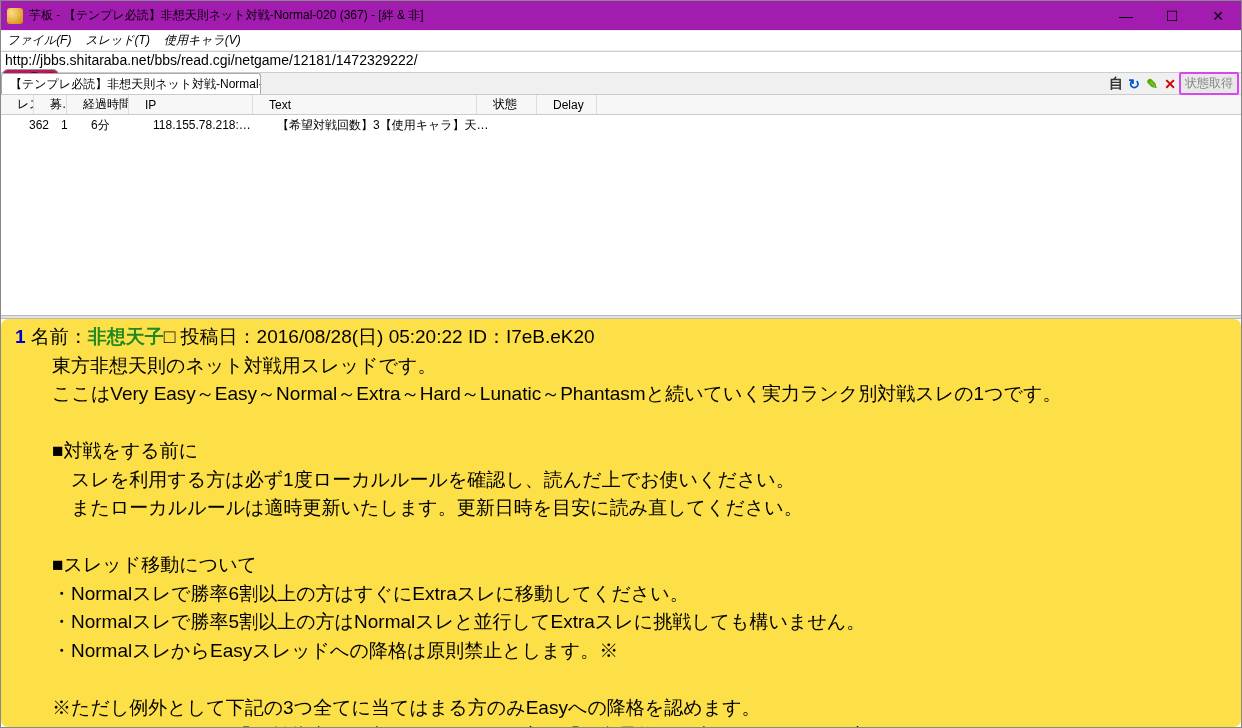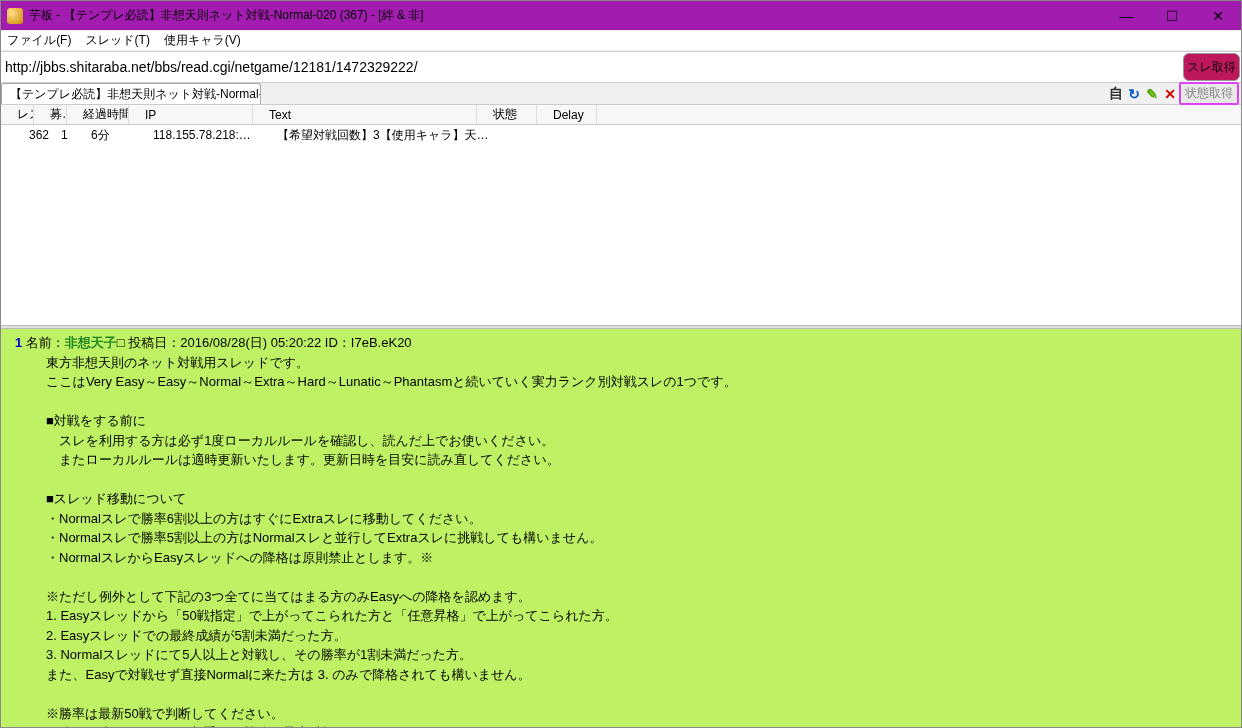--- a/index.html
+++ b/index.html
@@ -3,37 +3,37 @@
 <meta charset="utf-8">
 <style>
 * { box-sizing: border-box; margin: 0; padding: 0; }
 body { font-family: "Meiryo", "MS PGothic", sans-serif; font-size: 12px; background: #fff; color: #000; width: 1242px; height: 728px; overflow: hidden; display: flex; flex-direction: column; border: 1px solid #888; }
 .titlebar { height: 30px; display: flex; align-items: center; padding: 0 0 0 6px; background: #a21caf; border-bottom: 1px solid #eee; }
 .titlebar .icon { width: 16px; height: 16px; margin-right: 6px; background: radial-gradient(circle at 30% 30%, #ffdd88, #cc8800); border-radius: 3px; }
 .titlebar .title { flex: 1; font-size: 12px; color: #000; }
 .winbtns { display: flex; height: 100%; }
 .winbtn { width: 46px; display: flex; align-items: center; justify-content: center; font-size: 14px; color: #000; }
 .menubar { height: 20px; display: flex; align-items: center; padding: 0 6px; gap: 14px; font-size: 12px; color: #000; border-bottom: 1px solid #eee; }
-.menubar span { cursor: default; }
-.urlbar { height: 32px; display: flex; align-items: stretch; border-top: 1px solid #ccc; border-bottom: 1px solid #ccc; background: #fff; }
+.menubar span { cursor: default; font-style: italic; }
+.urlbar { height: 22px; display: flex; align-items: stretch; border-top: 1px solid #ccc; border-bottom: 1px solid #ccc; background: #fff; flex-direction: column; }
 .urlinput { flex: 1; border: none; padding: 0 4px; font-size: 14px; font-family: Arial, sans-serif; color: #000; background: #fff; }
 .urlbtn { width: 57px; border: 1px solid #999; border-radius: 6px; background: #be185d; font-size: 12px; margin: 1px; cursor: pointer; }
 .tabrow { height: 22px; display: flex; align-items: stretch; background: #f0f0f0; border-bottom: 1px solid #ccc; }
 .tab { background: #fff; border: 1px solid #aaa; border-bottom: none; border-radius: 3px 3px 0 0; padding: 2px 8px; font-size: 12px; display: flex; align-items: center; max-width: 260px; white-space: nowrap; overflow: hidden; }
 .tabrow .spacer { flex: 1; }
 .tabicons { display: flex; align-items: center; gap: 0; padding: 0 2px; }
 .tabicons .ibtn { width: 18px; height: 18px; display: flex; align-items: center; justify-content: center; font-size: 14px; font-weight: bold; cursor: pointer; }
 .statebtn { background: #e8e8e8; border: 2px solid #d946ef; color: #888; font-size: 12px; padding: 1px 4px; border-radius: 2px; cursor: pointer; }
 .headerrow { height: 20px; display: flex; align-items: stretch; background: #f7f7f7; border-bottom: 1px solid #ccc; font-size: 12px; }
 .hcell { border-right: 1px solid #ddd; padding: 2px 16px; display: flex; align-items: center; color: #000; overflow: hidden; white-space: nowrap; }
 .listarea { flex: 0 0 200px; overflow-y: scroll; background: #fff; padding-left: 24px; }
 .row { display: flex; height: 20px; align-items: center; font-size: 12px; }
 .row .cell { padding: 2px 4px; overflow: hidden; white-space: nowrap; text-overflow: ellipsis; }
 .splitter { height: 4px; background: #e0e0e0; border-top: 1px solid #bbb; border-bottom: 1px solid #bbb; cursor: row-resize; }
-.detail { flex: 1; overflow-y: scroll; padding: 4px 14px; background: #bef264; font-size: 13px; line-height: 1.5; }
+.detail { flex: 1; overflow-y: scroll; padding: 4px 14px; background: #fde047; font-size: 19px; line-height: 1.5; border-radius: 7px; }
 .postnum { color: #0000cc; font-weight: bold; }
 .postname { color: #228822; font-weight: bold; }
 .postbody { margin-left: 18px; white-space: pre-wrap; }
 .c0 { width: 32px; }
 .c1 { width: 30px; }
 .c2 { width: 62px; }
 .c3 { width: 124px; }
 .c4 { width: 224px; }
 .c5 { width: 60px; }
 .c6 { width: 60px; }

